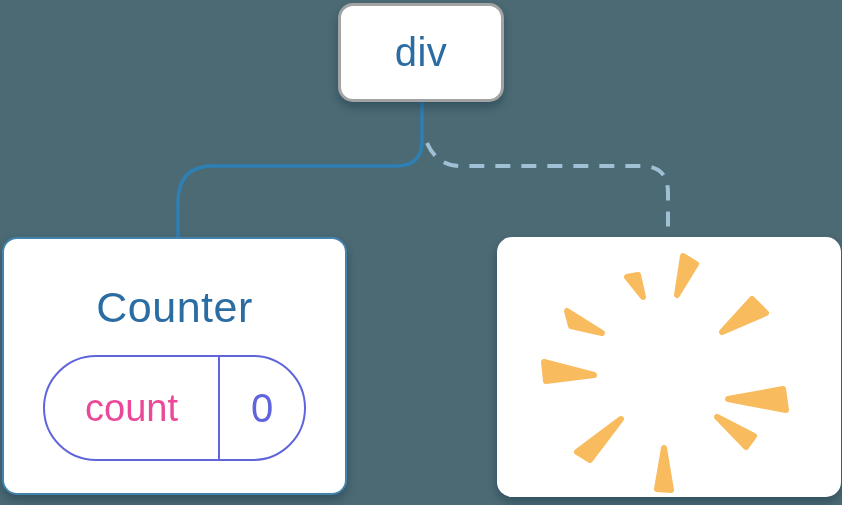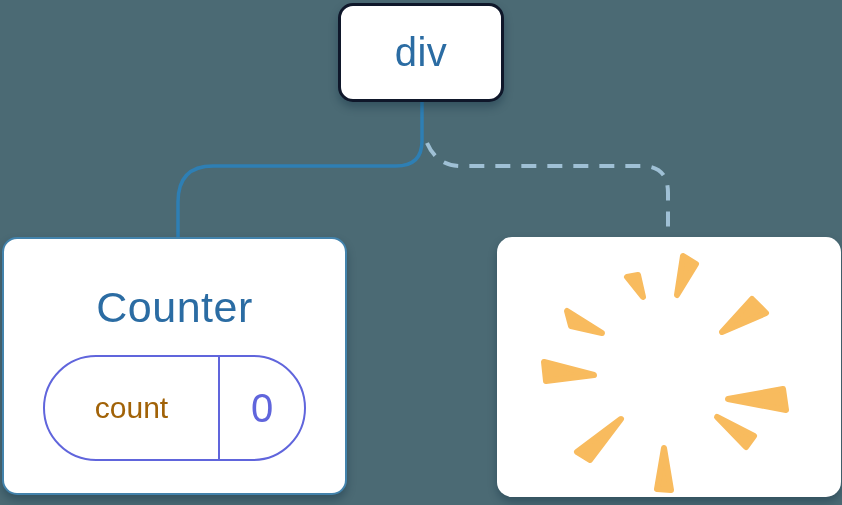--- a/index.html
+++ b/index.html
@@ -24,21 +24,21 @@
   .card {
     position: absolute;
     background: #ffffff;
     border-radius: 15px;
     box-shadow: 0 5px 9px rgba(8, 38, 56, 0.35);
     box-sizing: border-box;
   }
   .root-node {
     left: 338px; top: 3px;
     width: 166px; height: 99px;
-    border: 3px solid #0f172a;
+    border: 3px solid #a3a3a3;
     display: flex;
     align-items: center;
     justify-content: center;
   }
   .root-node .node-label {
     color: #2b6ca3;
     font-size: 40px;
     font-weight: 500;
     letter-spacing: 0.5px;
   }
@@ -66,22 +66,22 @@
     box-sizing: border-box;
     display: flex;
     align-items: stretch;
     overflow: hidden;
   }
   .state-pill .pill-key {
     width: 173px;
     display: flex;
     align-items: center;
     justify-content: center;
-    color: #a16207;
-    font-size: 30px;
+    color: #ec4899;
+    font-size: 38px;
     font-weight: 500;
   }
   .state-pill .pill-divider {
     width: 0;
     border-left: 2.5px solid #6065dc;
   }
   .state-pill .pill-value {
     flex: 1;
     display: flex;
     align-items: center;

